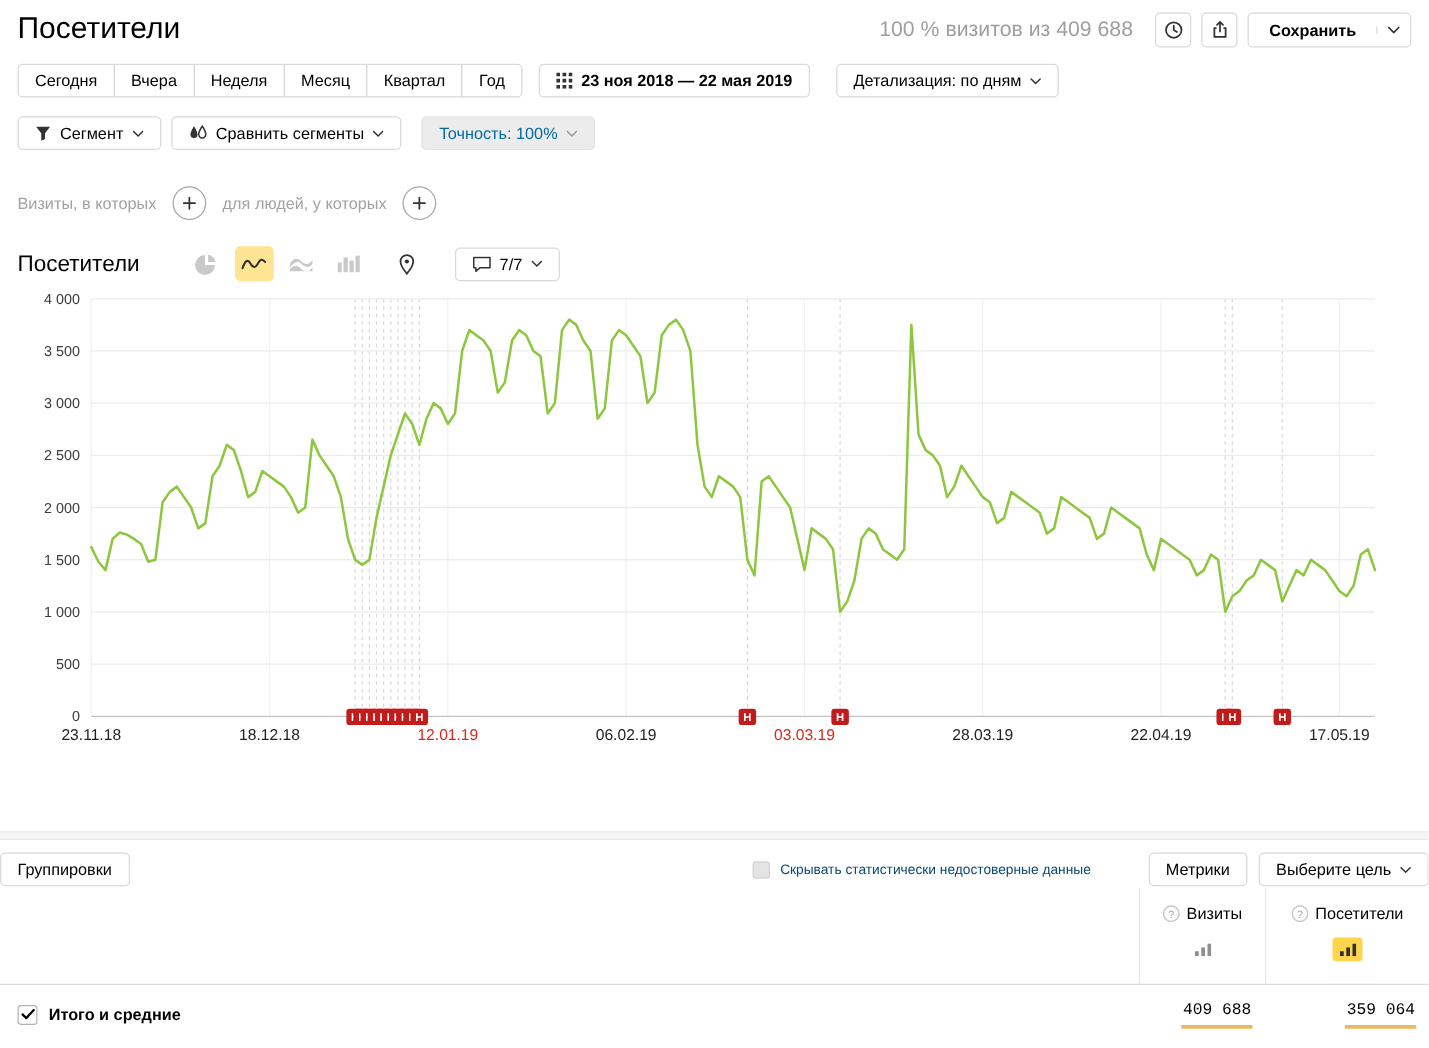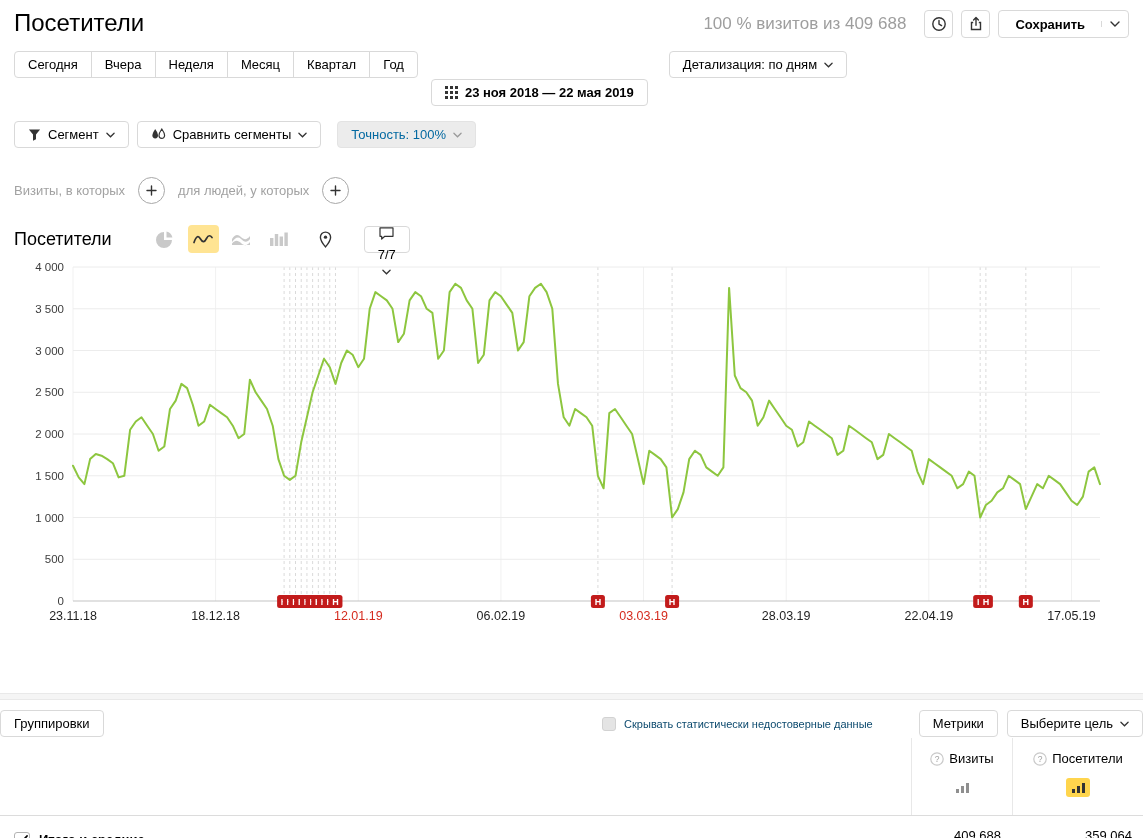--- a/index.html
+++ b/index.html
@@ -42,42 +42,42 @@
   .plus-circle {
     width:27px; height:27px; border-radius:50%; border:1px solid #a8a8a8; background:#fff;
     display:flex; align-items:center; justify-content:center; margin:0 13px; cursor:pointer;
   }
   
   .chart-title-row { margin: 21px 14px 0; display:flex; align-items:center; }
   .section-title { font-size:18px; }
   .chart-icons { display:flex; align-items:center; gap:7px; margin-left:38px; }
   .chart-type-btn { width:31px; height:28px; border-radius:4px; display:flex; align-items:center; justify-content:center; cursor:pointer; background:transparent; border:none; }
   .chart-type-btn.selected { background:#ffe493; }
-  .comments-btn { margin-left:16px;flex-direction:column; }
+  .comments-btn { margin-left:16px; }
   
   .chart-wrap { margin: 6px 0 0 8px; }
   
   .separator { margin-top: 62px; height:7px; background:#f5f5f5; border-top:1px solid #e9e9e9; border-bottom:1px solid #e9e9e9; }
   .controls-row { margin-top:9px; padding:0 0; display:flex; align-items:center; height:29px; }
   .hide-group { margin-left:auto; display:flex; align-items:center; gap:8px; margin-right:46px; }
   .checkbox-disabled { width:14px; height:14px; background:#e4e4e4; border:1px solid #d2d2d2; border-radius:3px; }
   .hide-label { color:#0c4a6e; font-size:11px; }
   .table-head { display:flex; height:77px; }
   .table-head .spacer { flex:1; }
   .metric-col { border-left:1px solid #e8e8e8; padding-top:13px; display:flex; flex-direction:column; align-items:center; }
   .col-visits { width:101px; }
   .col-visitors { width:131px; }
   .metric-label-row { display:flex; align-items:center; gap:5px; font-size:13px; }
   .sort-icon-btn { margin-top:12px; width:24px; height:19px; border-radius:3px; display:flex; align-items:center; justify-content:center; cursor:pointer; }
   .sort-icon-btn.selected { background:#ffd54d; }
   .totals-row { border-top:1px solid #dcdcdc; height:48px; display:flex; align-items:center; padding-left:14px; }
   .totals-left { flex:1; display:flex; align-items:center; gap:9px; }
   .checkbox-checked { width:16px; height:16px; border:1px solid #b3b3b3; border-radius:3px; background:#fff; display:flex; align-items:center; justify-content:center; cursor:pointer; }
   .totals-label { font-size:13px; font-weight:700; }
-  .num-cell { width:101px; text-align:right; padding-right:10px; font-size:13px; }
+  .num-cell { width:101px; text-align:right; padding-right:10px; font-size:13px;font-family:Liberation Mono, monospace; }
   .num-cell.visitors { width:131px; }
   .num-underline { display:inline-block; padding:0 1px 5px; border-bottom:3px solid #ecba5e; }
   svg { display:block; }
 </style>
 </head>
 <body>
 
 <div class="page">
 
   <div class="header-row">
@@ -115,21 +115,21 @@
 
   <div class="tabs-row">
     <span class="btn-group">
       <button class="btn">Сегодня</button>
       <button class="btn">Вчера</button>
       <button class="btn">Неделя</button>
       <button class="btn">Месяц</button>
       <button class="btn">Квартал</button>
       <button class="btn">Год</button>
     </span>
-    <button class="btn rounded bold" style="margin-left:13px;margin-top:28px;">
+    <button class="btn rounded bold" style="margin-left:13px;">
       <span>
         <svg width="13" height="13" viewBox="0 0 13 13" fill="#333">
             <rect x="0" y="0" width="3" height="3"></rect>
             <rect x="5" y="0" width="3" height="3"></rect>
             <rect x="10" y="0" width="3" height="3"></rect>
             <rect x="0" y="5" width="3" height="3"></rect>
             <rect x="5" y="5" width="3" height="3"></rect>
             <rect x="10" y="5" width="3" height="3"></rect>
             <rect x="0" y="10" width="3" height="3"></rect>
             <rect x="5" y="10" width="3" height="3"></rect>

